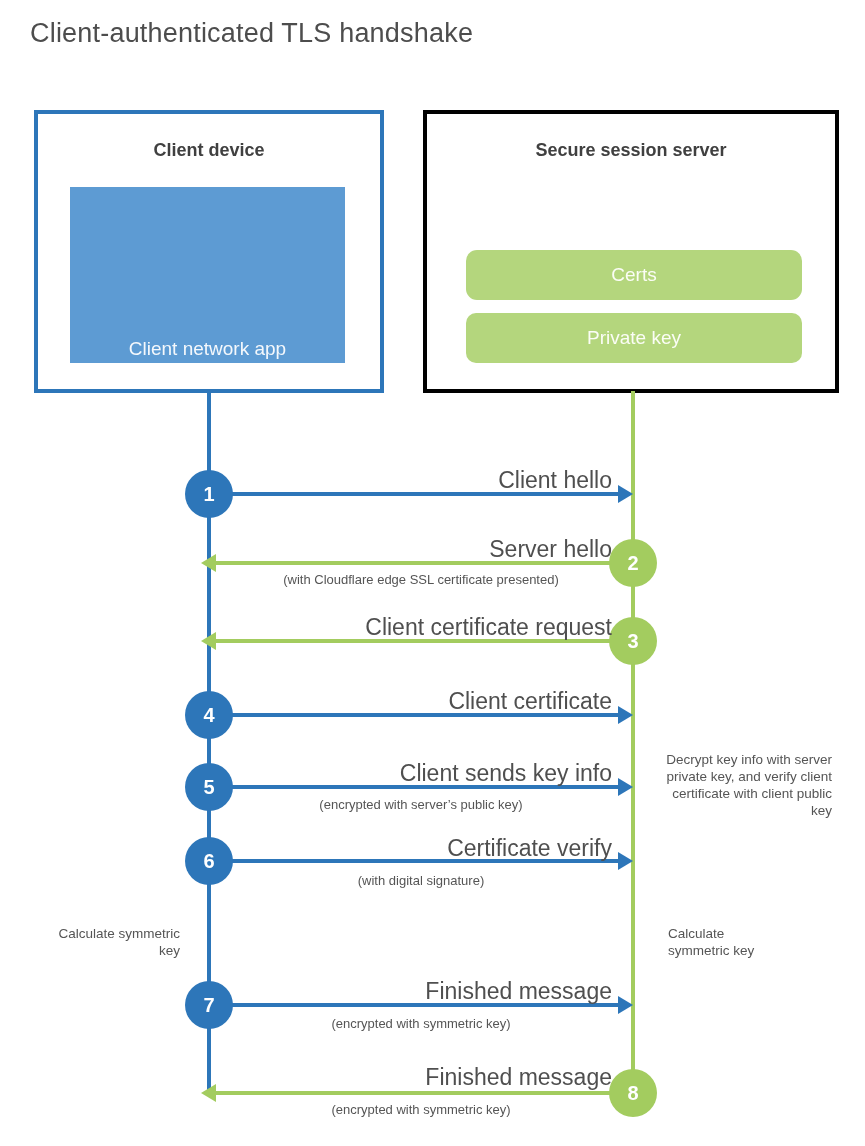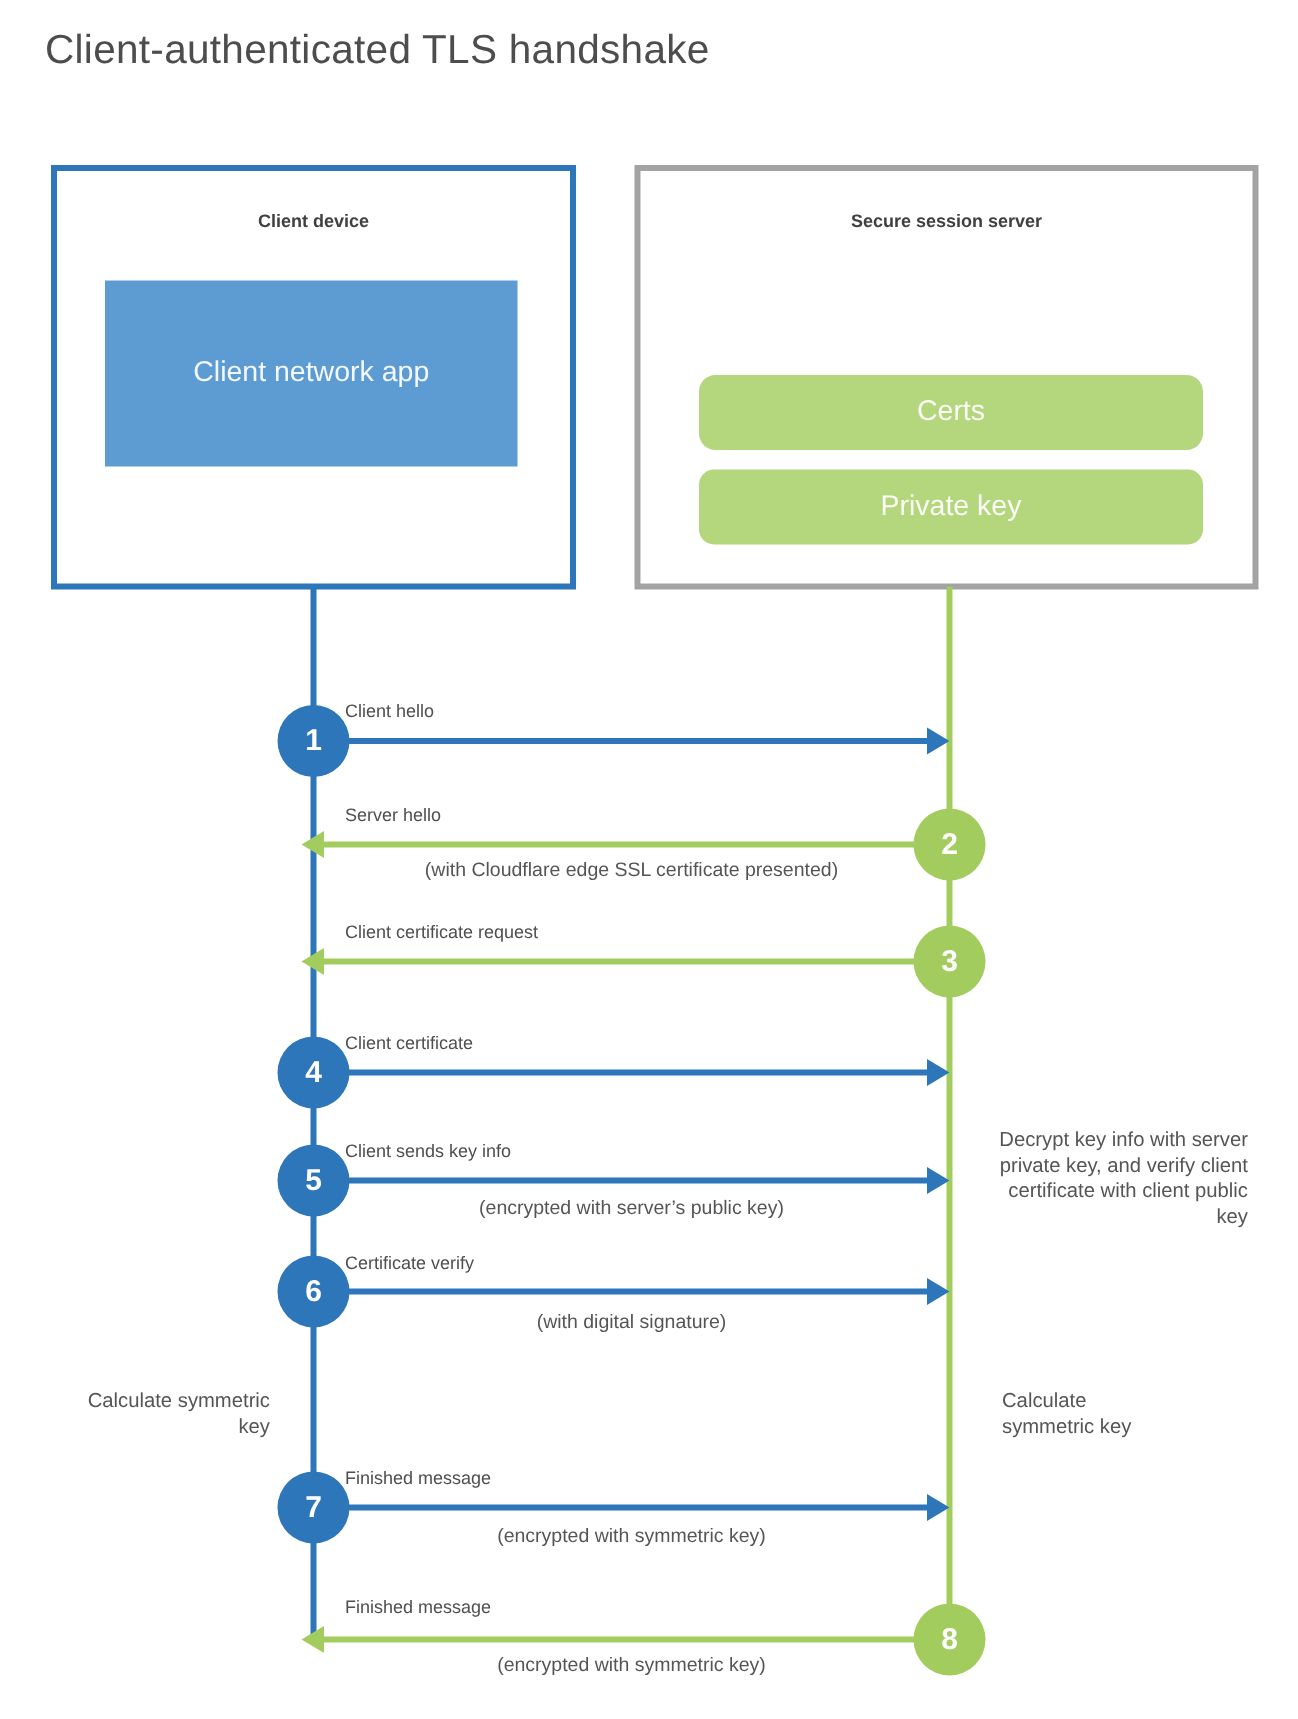--- a/index.html
+++ b/index.html
@@ -15,35 +15,35 @@
     position: absolute;
     left: 30px; top: 18px;
     font-size: 27px;
     font-weight: 300;
     color: #4d4d4d;
     letter-spacing: 0.2px;
   }
   
   .box { position: absolute; box-sizing: border-box; background: #ffffff; }
   .blue-box  { left: 34px;  top: 110px; width: 350px; height: 283px; border: 4px solid #2d76b9; }
-  .green-box { left: 423px; top: 110px; width: 416px; height: 283px; border: 4px solid #a3a3a3; }
+  .green-box { left: 423px; top: 110px; width: 416px; height: 283px; border: 4px solid #000000; }
   .box-title {
     position: absolute;
     left: 0; right: 0; top: 26px;
     text-align: center;
-    font-size: 12px;
+    font-size: 18px;
     font-weight: bold;
     color: #404040;
   }
   .app-rect {
     position: absolute;
     left: 32px; top: 73px;
-    width: 275px; height: 124px;
+    width: 275px; height: 176px;
     background: #5d9bd3;
-    display: flex; align-items: center; justify-content: center;
+    display: flex; align-items: flex-end; justify-content: center;
   }
   .app-label {
     width: 160px;
     text-align: center;
     color: #f4f8fc;
     font-size: 19px;
     line-height: 1.45;
   }
   .bar {
     position: absolute;
@@ -72,22 +72,22 @@
   .green-bg { background: #a3cc5f; }
   .hline { position: absolute; height: 4px; }
   .hline.blue  { background: #2d76b9; left: 209px; width: 409px; }
   .hline.green { background: #a3cc5f; left: 216px; width: 417px; }
   .head { position: absolute; width: 0; height: 0; border-top: 9px solid transparent; border-bottom: 9px solid transparent; }
   .head.right { left: 618px; border-left: 15px solid #2d76b9; }
   .head.left  { left: 201px; border-right: 15px solid #a3cc5f; }
   .arrow-label {
     position: absolute;
     left: 230px; width: 382px;
-    text-align: left;
-    font-size: 12px;
+    text-align: right;
+    font-size: 23px;
     color: #4f4f4f;
   }
   .arrow-sub {
     position: absolute;
     left: 230px; width: 382px;
     text-align: center;
     font-size: 13px;
     color: #555555;
   }
   

